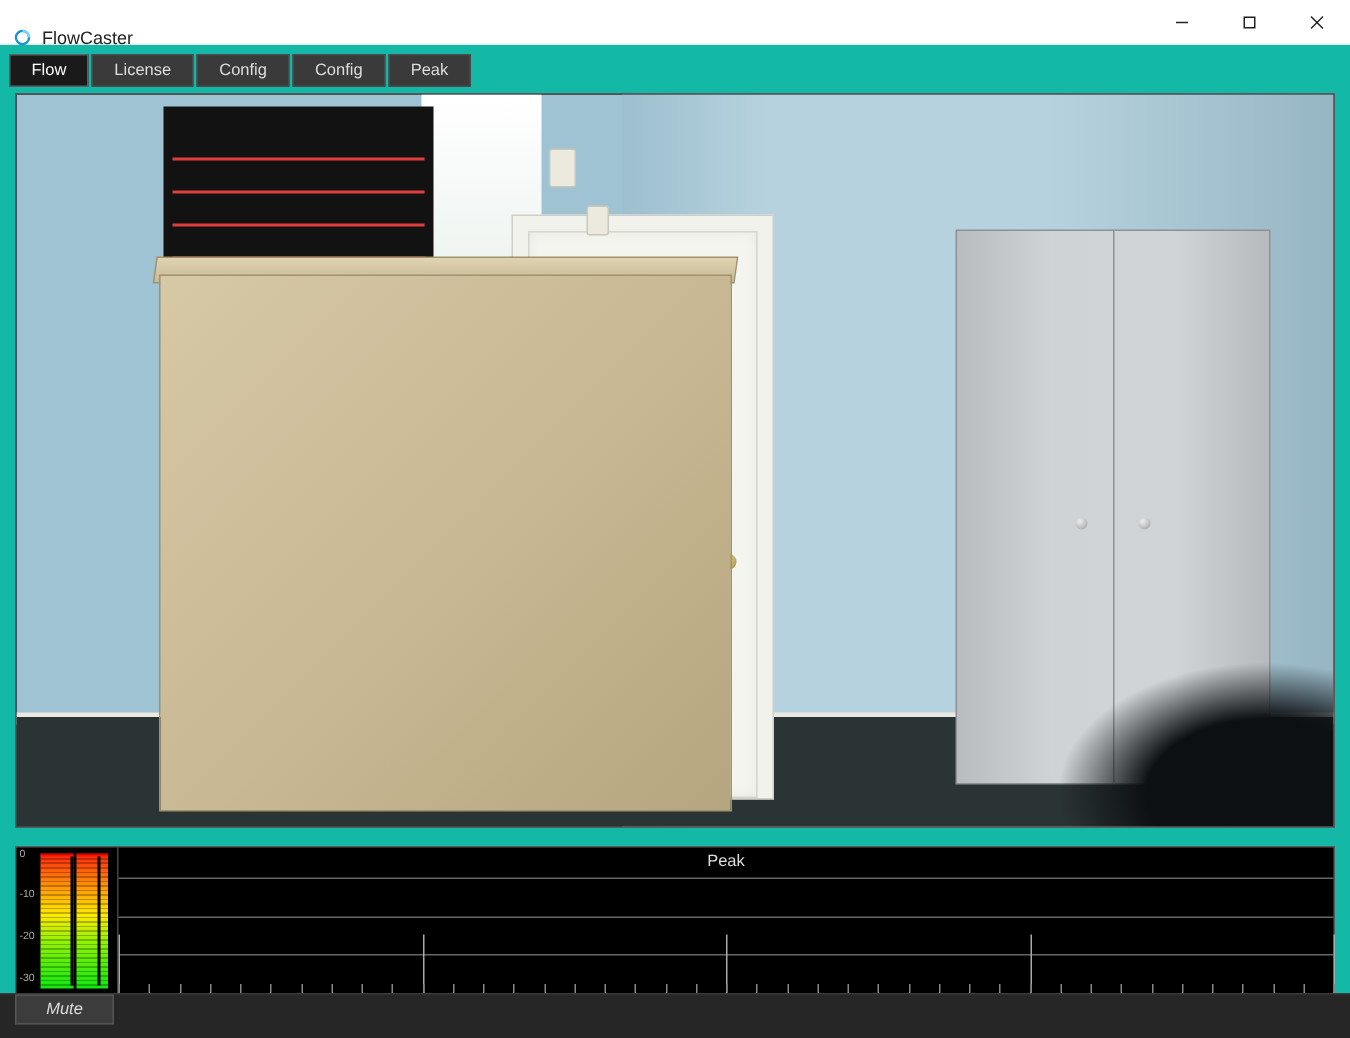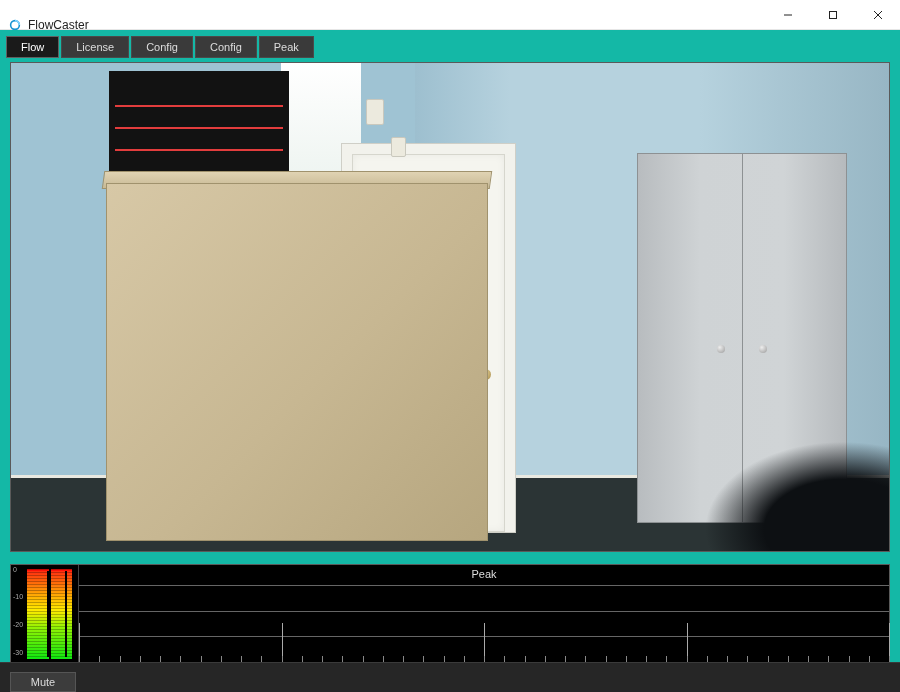--- a/index.html
+++ b/index.html
@@ -115,21 +115,21 @@
   .hl1{top:0%;} .hl2{top:33%;} .hl3{top:66%;} .hl4{bottom:0;}
   .ticks{position:absolute;left:0;right:0;bottom:0;height:14px;}
   .tick{position:absolute;bottom:0;width:1px;background:#888;}
   .tick.major{height:40px;background:#aaa;}
   .tick.minor{height:7px;}
 
   
   .bottombar{
     position:absolute;left:0;right:0;bottom:0;height:30px;
     background:#262626;border-top:1px solid #3a3a3a;
-    display:flex;align-items:flex-end;justify-content:space-between;padding:0 10px;
+    display:flex;align-items:flex-start;justify-content:space-between;padding:0 10px;font-style:italic;
   }
   .btn{
     font-size:11px;color:#ddd;background:#3c3c3c;border:1px solid #555;
     padding:3px 0;width:66px;text-align:center;cursor:pointer;
   }
   .right-btns{display:flex;gap:6px;}
 </style>
 </head>
 <body>
 

